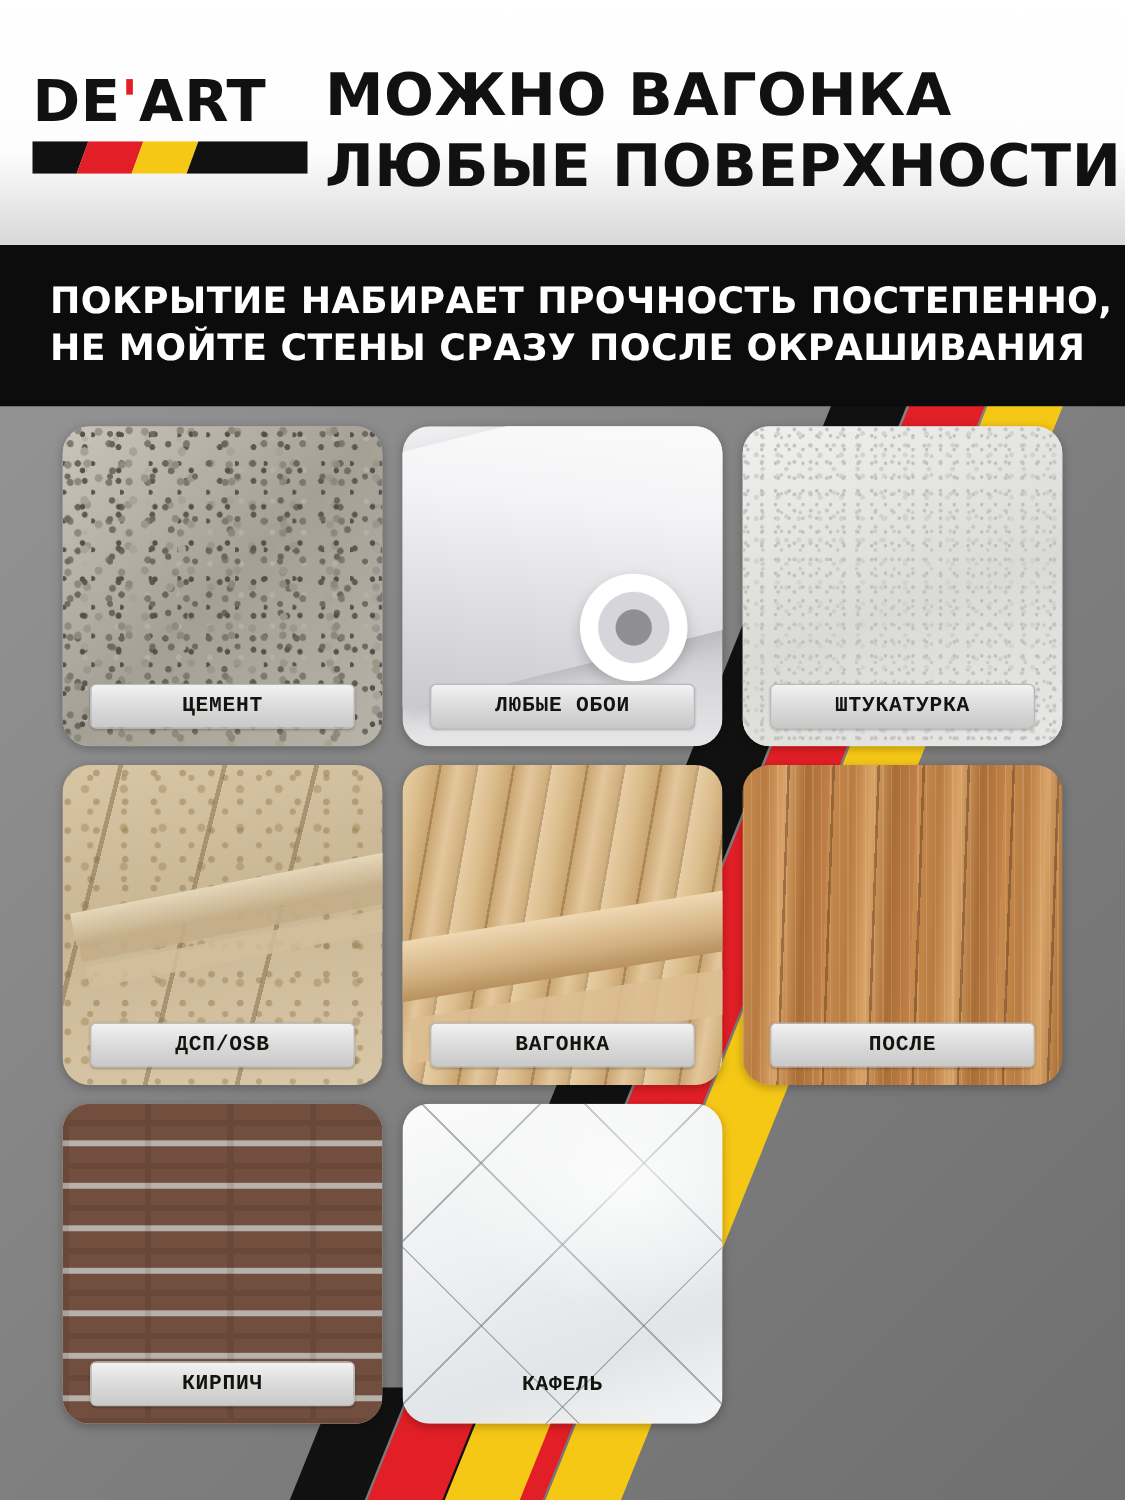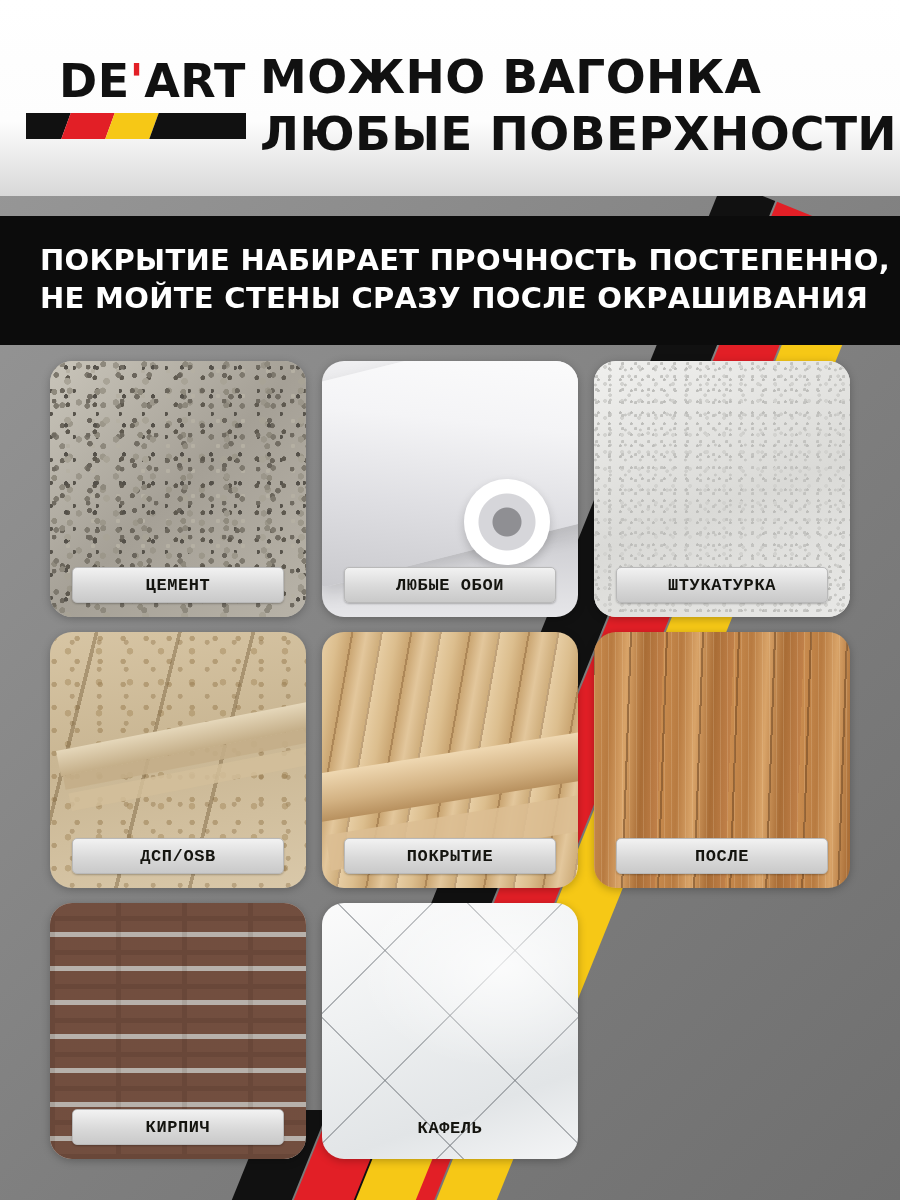--- a/index.html
+++ b/index.html
@@ -74,21 +74,20 @@
     padding: 58px 0 0 26px;
     box-sizing: border-box;
   }
   .logo-word {
     font-size: 46px;
     font-weight: 800;
     letter-spacing: 0.5px;
     color: #111111;
     line-height: 1;
     font-family: "DejaVu Sans", sans-serif;
-    text-align: right;
   }
   .logo-word .apos { color: #e21f26; }
   .logo-bars {
     margin-top: 9px;
     width: 220px;
     height: 26px;
     position: relative;
     overflow: hidden;
   }
   .logo-bars .lb {
@@ -116,21 +115,20 @@
     white-space: nowrap;
   }
 
   
   .banner {
     position: relative;
     background: #0c0c0c;
     padding: 26px 40px 28px 40px;
     text-align: center;
     z-index: 5;
-    margin-top: 20px;
   }
   .banner .line {
     font-family: "DejaVu Sans", sans-serif;
     font-weight: 800;
     font-size: 29px;
     line-height: 1.3;
     color: #ffffff;
     letter-spacing: 0.3px;
     white-space: nowrap;
   }
@@ -408,21 +406,21 @@
     </div>
 
 
     <div class="tile">
       <div class="surface surf-osb"></div>
       <div class="caption">ДСП/OSB</div>
     </div>
 
     <div class="tile">
       <div class="surface surf-lining"></div>
-      <div class="caption">ПОКРЫТИЕ</div>
+      <div class="caption">ВАГОНКА</div>
     </div>
 
     <div class="tile">
       <div class="surface surf-wood"></div>
       <div class="caption">ПОСЛЕ</div>
     </div>
 
     <div class="tile">
       <div class="surface surf-brick"></div>
       <div class="caption">КИРПИЧ</div>

